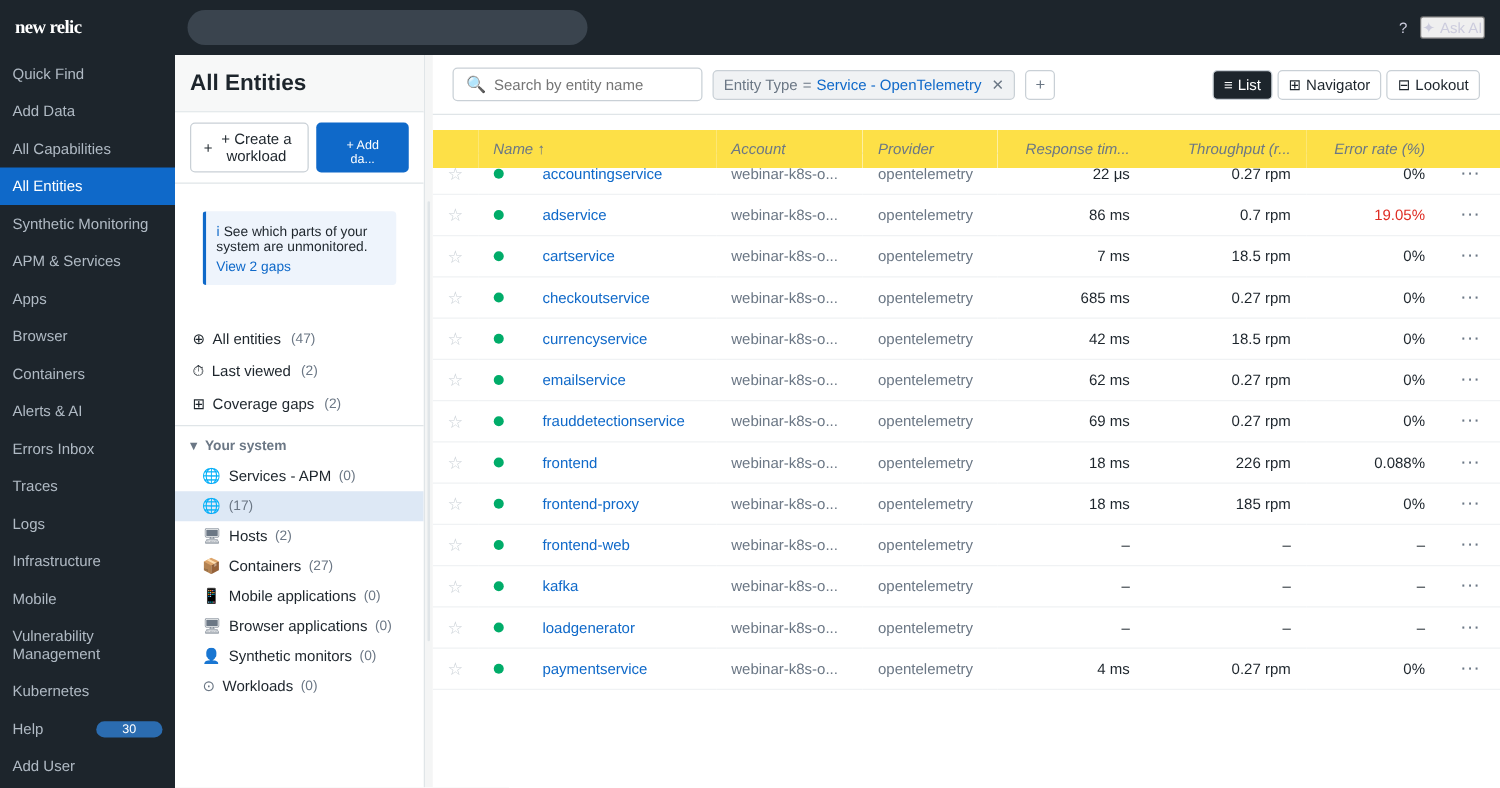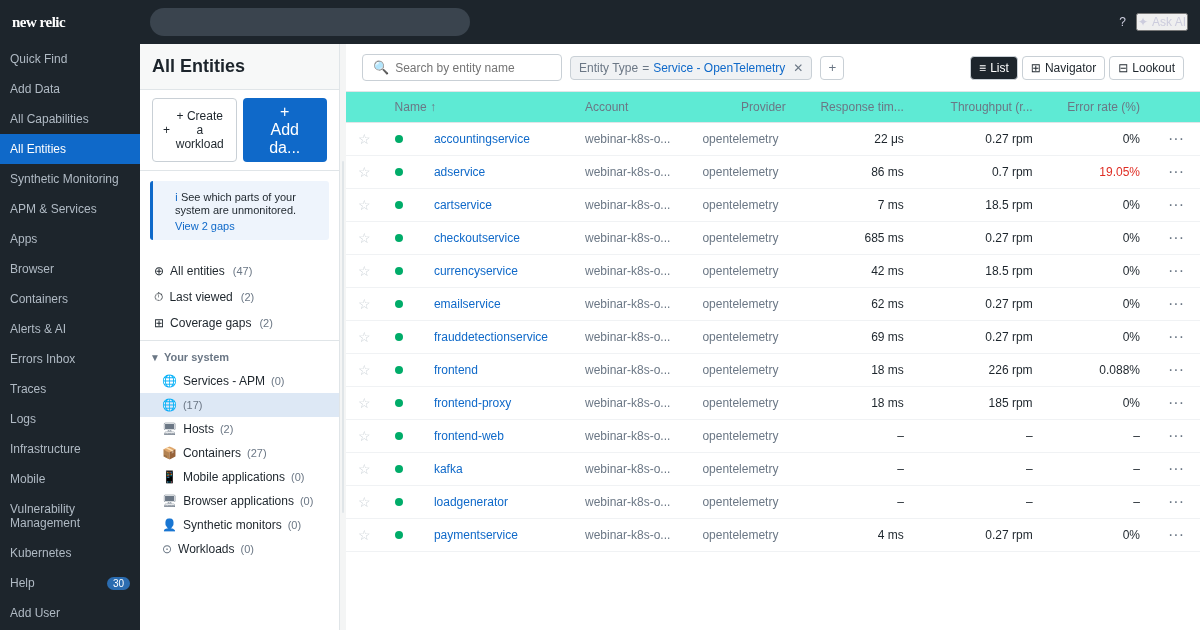--- a/index.html
+++ b/index.html
@@ -14,28 +14,28 @@
     .topbar-icon-btn span { font-size: 12px; color: #ccd; }
     .topbar-ai-btn { display: flex; align-items: center; gap: 4px; color: #ccd; font-size: 12px; cursor: pointer; }
 
     
     .body-layout { display: flex; flex: 1; overflow: hidden; }
 
     
     .sidebar { width: 140px; background: #1d252c; display: flex; flex-direction: column; overflow-y: auto; flex-shrink: 0; }
     .sidebar-item { padding: 8px 10px; color: #b0bac4; font-size: 12px; cursor: pointer; display: flex; align-items: center; gap: 6px; }
     .sidebar-item.active { background: #0f69c9; color: #fff; }
-    .sidebar-item-badge { background: #2b6cb0; color: #fff; font-size: 10px; padding: 1px 6px; border-radius: 8px; margin-left: auto; }
+    .sidebar-item-badge { background: #2b6cb0; color: #fff; font-size: 10px; padding: 1px 21px; border-radius: 8px; margin-left: auto; }
 
     
     .middle-panel { width: 200px; background: #fff; border-right: 1px solid #e0e5e8; overflow-y: auto; flex-shrink: 0; }
     .middle-header { padding: 12px; background: #f7f8f8; border-bottom: 1px solid #e0e5e8; }
     .page-title { font-size: 18px; font-weight: 600; color: #1d252c; }
 
-    .notice-box { margin: 10px; padding: 8px 22px; background: #eef4fc; border-left: 3px solid #0f69c9; border-radius: 3px; font-size: 11px; color: #1d252c; }
+    .notice-box { margin: 22px; padding: 8px 8px; background: #eef4fc; border-left: 3px solid #0f69c9; border-radius: 3px; font-size: 11px; color: #1d252c; }
     .notice-link { color: #0f69c9; text-decoration: none; display: block; margin-top: 4px; }
 
     .entity-section { padding: 8px 0; }
     .entity-section-item { padding: 6px 14px; font-size: 12px; color: #1d252c; cursor: pointer; display: flex; align-items: center; gap: 6px; }
     .entity-section-item .count { color: #6b7785; font-size: 11px; margin-left: 2px; }
 
     .section-header { padding: 6px 10px; font-size: 11px; color: #6b7785; font-weight: 600; display: flex; align-items: center; gap: 4px; cursor: pointer; }
     .section-item { padding: 5px 14px 5px 22px; font-size: 12px; color: #1d252c; cursor: pointer; display: flex; align-items: center; gap: 6px; }
     .section-item.active { background: #dde8f5; }
     .section-item .count { color: #6b7785; font-size: 11px; }
@@ -52,37 +52,37 @@
     .filter-chip { display: flex; align-items: center; gap: 4px; background: #f0f2f4; border: 1px solid #c9d0d6; border-radius: 4px; padding: 4px 8px; font-size: 12px; color: #1d252c; }
     .filter-chip .key { color: #6b7785; }
     .filter-chip .eq { color: #6b7785; }
     .filter-chip .val { color: #0f69c9; }
     .add-filter-btn { background: none; border: 1px solid #c9d0d6; border-radius: 4px; width: 24px; height: 24px; cursor: pointer; display: flex; align-items: center; justify-content: center; color: #6b7785; }
     .view-btns { margin-left: auto; display: flex; align-items: center; gap: 4px; }
     .view-btn { display: flex; align-items: center; gap: 4px; padding: 4px 8px; font-size: 12px; border: 1px solid #c9d0d6; border-radius: 4px; cursor: pointer; background: #fff; color: #1d252c; }
     .view-btn.active { background: #1d252c; color: #fff; }
     .main-table-area { flex: 1; overflow-y: auto; background: #fff; }
     .workload-btn { display: flex; align-items: center; gap: 4px; padding: 5px 10px; font-size: 12px; border: 1px solid #c9d0d6; border-radius: 4px; cursor: pointer; background: #fff; color: #1d252c; }
-    .add-data-btn { display: flex; align-items: flex-end; gap: 4px; padding: 5px 22px; font-size: 16px; border-radius: 4px; cursor: pointer; background: #0f69c9; color: #fff; border: none; }
+    .add-data-btn { display: flex; align-items: flex-end; gap: 4px; padding: 5px 22px; font-size: 10px; border-radius: 4px; cursor: pointer; background: #0f69c9; color: #fff; border: none; }
 
     
     table { width: 100%; border-collapse: collapse; }
-    thead { position: sticky; top: 0; background: #5eead4; z-index: 1; }
+    thead { position: sticky; top: 12px; background: #fde047; z-index: 1; font-style: italic; }
     thead th { padding: 8px 12px; text-align: left; font-size: 12px; font-weight: 500; color: #6b7785; border-bottom: 1px solid #e0e5e8; white-space: nowrap; }
     tbody tr { border-bottom: 1px solid #f0f2f4; }
     tbody td { padding: 7px 12px; font-size: 12px; color: #1d252c; white-space: nowrap; }
     .star-btn { background: none; border: none; cursor: pointer; color: #c9d0d6; font-size: 14px; padding: 0; }
     .service-link { color: #0f69c9; text-decoration: none; margin-left: 24px; }
     .status-dot { width: 8px; height: 8px; border-radius: 50%; display: inline-block; margin-right: 4px; }
     .status-green { background: #00ac69; }
     .text-muted { color: #6b7785; }
     .more-btn { background: none; border: none; cursor: pointer; color: #6b7785; font-size: 16px; padding: 0 4px; }
     .col-name { min-width: 160px; }
     .col-account { min-width: 100px; }
-    .col-provider { min-width: 100px; text-align: right; }
+    .col-provider { min-width: 100px; }
     .col-response { min-width: 110px; text-align: right; }
     .col-throughput { min-width: 120px; text-align: right; }
     .col-error { min-width: 100px; text-align: right; }
     .col-more { width: 30px; }
 
     
     .resize-handle { width: 6px; background: transparent; cursor: col-resize; flex-shrink: 0; position: relative; }
     .resize-handle::after { content: ''; position: absolute; left: 2px; top: 20%; bottom: 20%; width: 2px; background: #e0e5e8; border-radius: 1px; }
   </style>
 </head>

